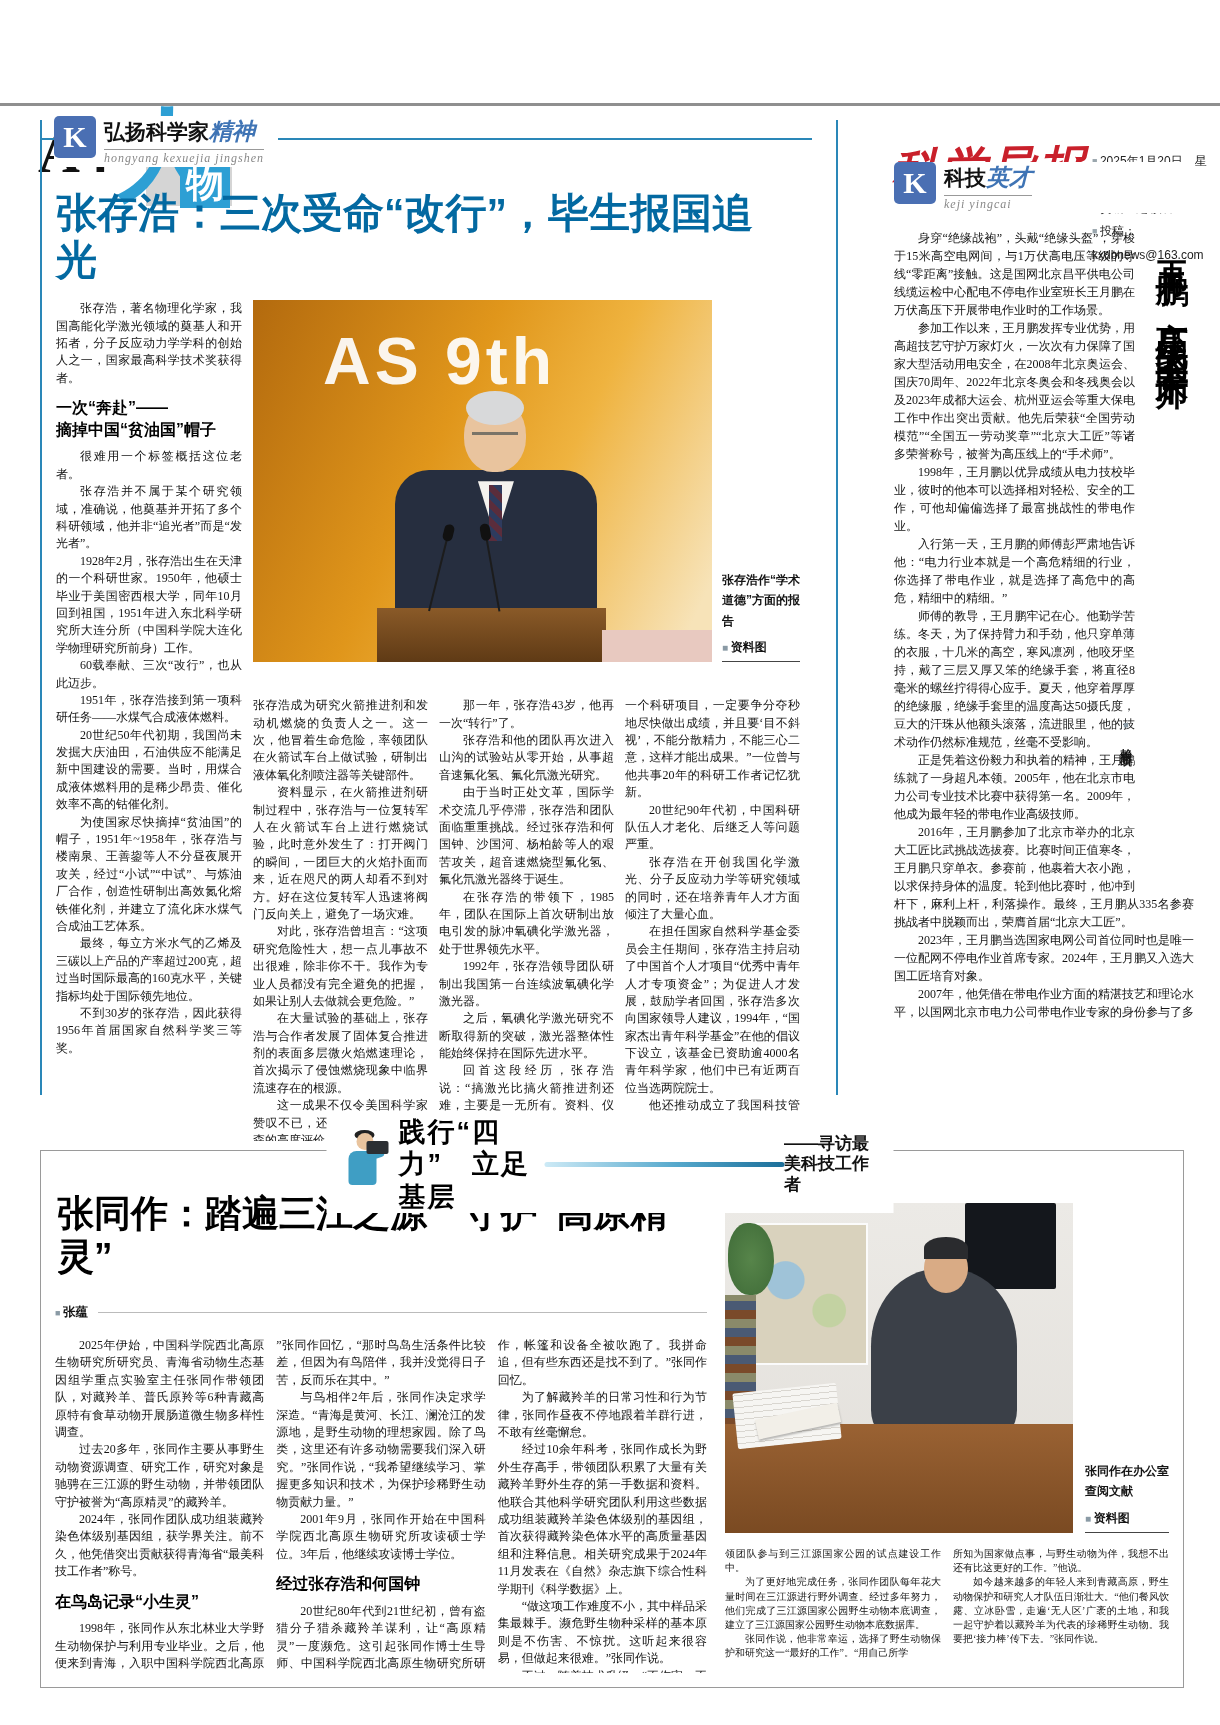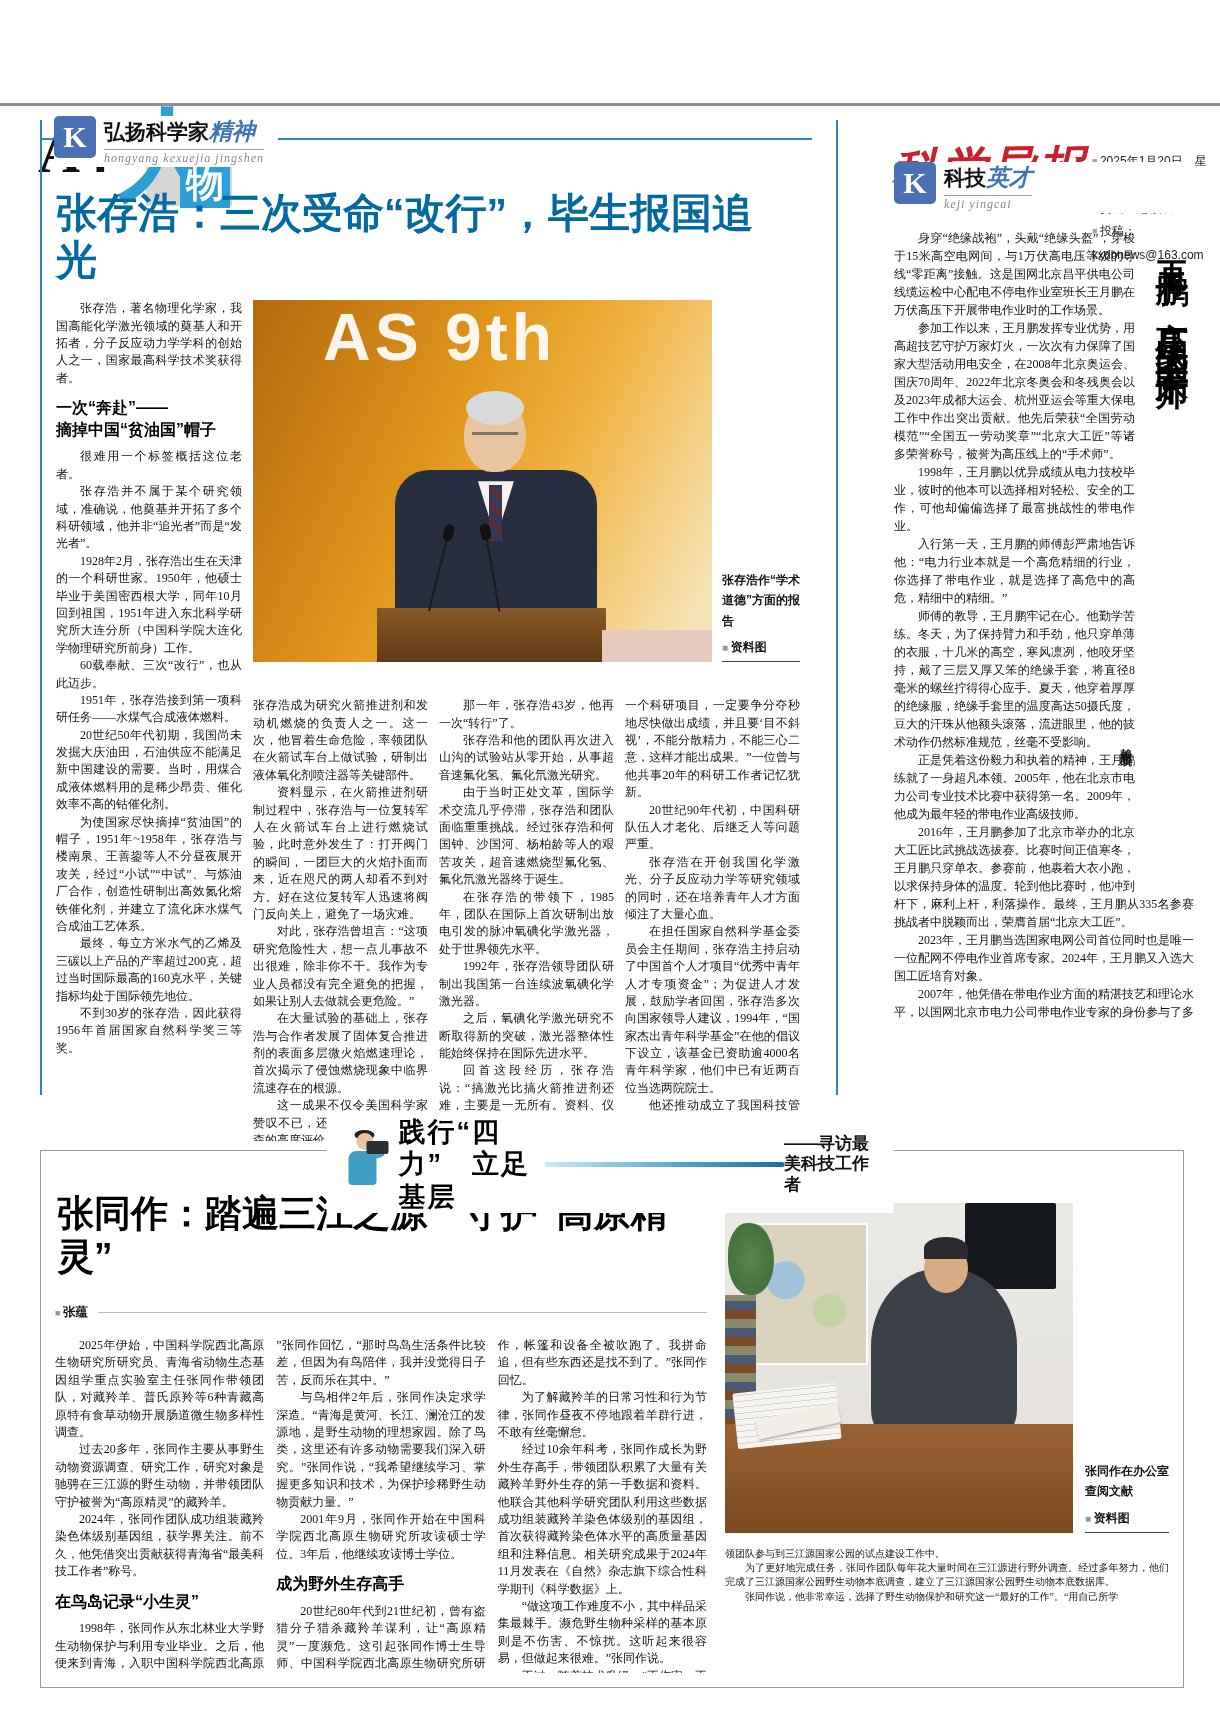--- a/index.html
+++ b/index.html
@@ -41,21 +41,21 @@
   .photo-row{display:flex;gap:10px;height:362px;flex:none;}
   .cols3{display:flex;gap:11px;margin-top:35px;flex:1;min-height:0;}
   .cols3 .col{flex:1;}
   .cap{width:78px;flex:none;display:flex;flex-direction:column;justify-content:flex-end;
        font:600 12px/1.7 "Liberation Sans",sans-serif;padding-bottom:4px;border-bottom:1px solid #444;}
   .credit{margin-top:6px;}
   .credit::before{content:"■ ";color:#8a9aa5;font-size:10px;}
   
   .photo1{flex:1;position:relative;overflow:hidden;
           background:linear-gradient(115deg,#b36a0e,#e0961b 40%,#efb33f 62%,#f7e3b8 94%);}
-  .p1-text{position:absolute;top:4px;left:70px;font:700 66px/1 "Liberation Sans",sans-serif;
+  .p1-text{position:absolute;top:28px;left:70px;font:700 66px/1 "Liberation Sans",sans-serif;
            color:#fff;opacity:.92;letter-spacing:4px;}
   .p1-head{position:absolute;left:46%;top:27%;width:62px;height:74px;border-radius:50% 50% 46% 46%;background:#e9c49e;}
   .p1-head::before{content:"";position:absolute;top:-7px;left:2px;right:2px;height:34px;border-radius:50%;background:#d8d9da;}
   .p1-head::after{content:"";position:absolute;top:34px;left:8px;right:8px;height:3px;background:#7a7468;}
   .p1-suit{position:absolute;left:31%;top:47%;width:44%;height:42%;border-radius:34px 34px 0 0;background:#262e3f;}
   .p1-shirt{position:absolute;left:49%;top:50%;width:36px;height:58px;background:#f4f2ee;
             clip-path:polygon(0 0,100% 0,50% 100%);}
   .p1-tie{position:absolute;left:51.5%;top:51%;width:13px;height:56px;
           background:repeating-linear-gradient(45deg,#5a2d3c 0 6px,#2e3b5e 6px 12px);}
   .p1-podium{position:absolute;left:27%;bottom:0;width:50%;height:15%;background:linear-gradient(#8a5a28,#5f3a15);}
@@ -276,21 +276,21 @@
             <p>过去20多年，张同作主要从事野生动物资源调查、研究工作，研究对象是驰骋在三江源的野生动物，并带领团队守护被誉为“高原精灵”的藏羚羊。</p>
             <p>2024年，张同作团队成功组装藏羚染色体级别基因组，获学界关注。前不久，他凭借突出贡献获得青海省“最美科技工作者”称号。</p>
             <h3 class="sub">在鸟岛记录“小生灵”</h3>
             <p>1998年，张同作从东北林业大学野生动物保护与利用专业毕业。之后，他便来到青海，入职中国科学院西北高原生物研究所，最初主要的工作地点是中国八大鸟类保护区之首——青海湖鸟岛。</p>
 
           </div>
           <div class="col">
             <p class="cont">”张同作回忆，“那时鸟岛生活条件比较差，但因为有鸟陪伴，我并没觉得日子苦，反而乐在其中。”</p>
             <p>与鸟相伴2年后，张同作决定求学深造。“青海是黄河、长江、澜沧江的发源地，是野生动物的理想家园。除了鸟类，这里还有许多动物需要我们深入研究。”张同作说，“我希望继续学习、掌握更多知识和技术，为保护珍稀野生动物贡献力量。”</p>
             <p>2001年9月，张同作开始在中国科学院西北高原生物研究所攻读硕士学位。3年后，他继续攻读博士学位。</p>
-            <h3 class="sub">成为野外生存高手</h3>
+            <h3 class="sub">经过张存浩和何国钟</h3>
             <p>20世纪80年代到21世纪初，曾有盗猎分子猎杀藏羚羊谋利，让“高原精灵”一度濒危。这引起张同作博士生导师、中国科学院西北高原生物研究所研究员苏建平的关注。</p>
 
           </div>
           <div class="col">
             <p class="cont">作，帐篷和设备全被吹跑了。我拼命追，但有些东西还是找不到了。”张同作回忆。</p>
             <p>为了解藏羚羊的日常习性和行为节律，张同作昼夜不停地跟着羊群行进，不敢有丝毫懈怠。</p>
             <p>经过10余年科考，张同作成长为野外生存高手，带领团队积累了大量有关藏羚羊野外生存的第一手数据和资料。他联合其他科学研究团队利用这些数据成功组装藏羚羊染色体级别的基因组，首次获得藏羚染色体水平的高质量基因组和注释信息。相关研究成果于2024年11月发表在《自然》杂志旗下综合性科学期刊《科学数据》上。</p>
             <p>“做这项工作难度不小，其中样品采集最棘手。濒危野生物种采样的基本原则是不伤害、不惊扰。这听起来很容易，但做起来很难。”张同作说。</p>
             <p>不过，随着技术升级，“不伤害、不惊扰”的监测正在逐步实现。“如今，红外相机和无人机普遍应用，有些科研人员难以到达的野生动物栖息地，也能被全天候无干扰监测。”张同作说。</p>
 
@@ -313,18 +313,22 @@
             <span>张同作在办公室查阅文献</span>
             <span class="credit">资料图</span>
           </div>
         </div>
         <div class="a3-cols2">
           <div class="col">
             <p class="cont">领团队参与到三江源国家公园的试点建设工作中。</p>
             <p>为了更好地完成任务，张同作团队每年花大量时间在三江源进行野外调查。经过多年努力，他们完成了三江源国家公园野生动物本底调查，建立了三江源国家公园野生动物本底数据库。</p>
             <p>张同作说，他非常幸运，选择了野生动物保护和研究这一“最好的工作”。“用自己所学</p>
           </div>
+          <div class="col">
+            <p class="cont">所知为国家做点事，与野生动物为伴，我想不出还有比这更好的工作。”他说。</p>
+            <p>如今越来越多的年轻人来到青藏高原，野生动物保护和研究人才队伍日渐壮大。“他们餐风饮露、立冰卧雪，走遍‘无人区’广袤的土地，和我一起守护着以藏羚羊为代表的珍稀野生动物。我要把‘接力棒’传下去。”张同作说。</p>
+          </div>
         </div>
       </div>
     </div>
   </section>
 
 </div>
 
 </body></html>

